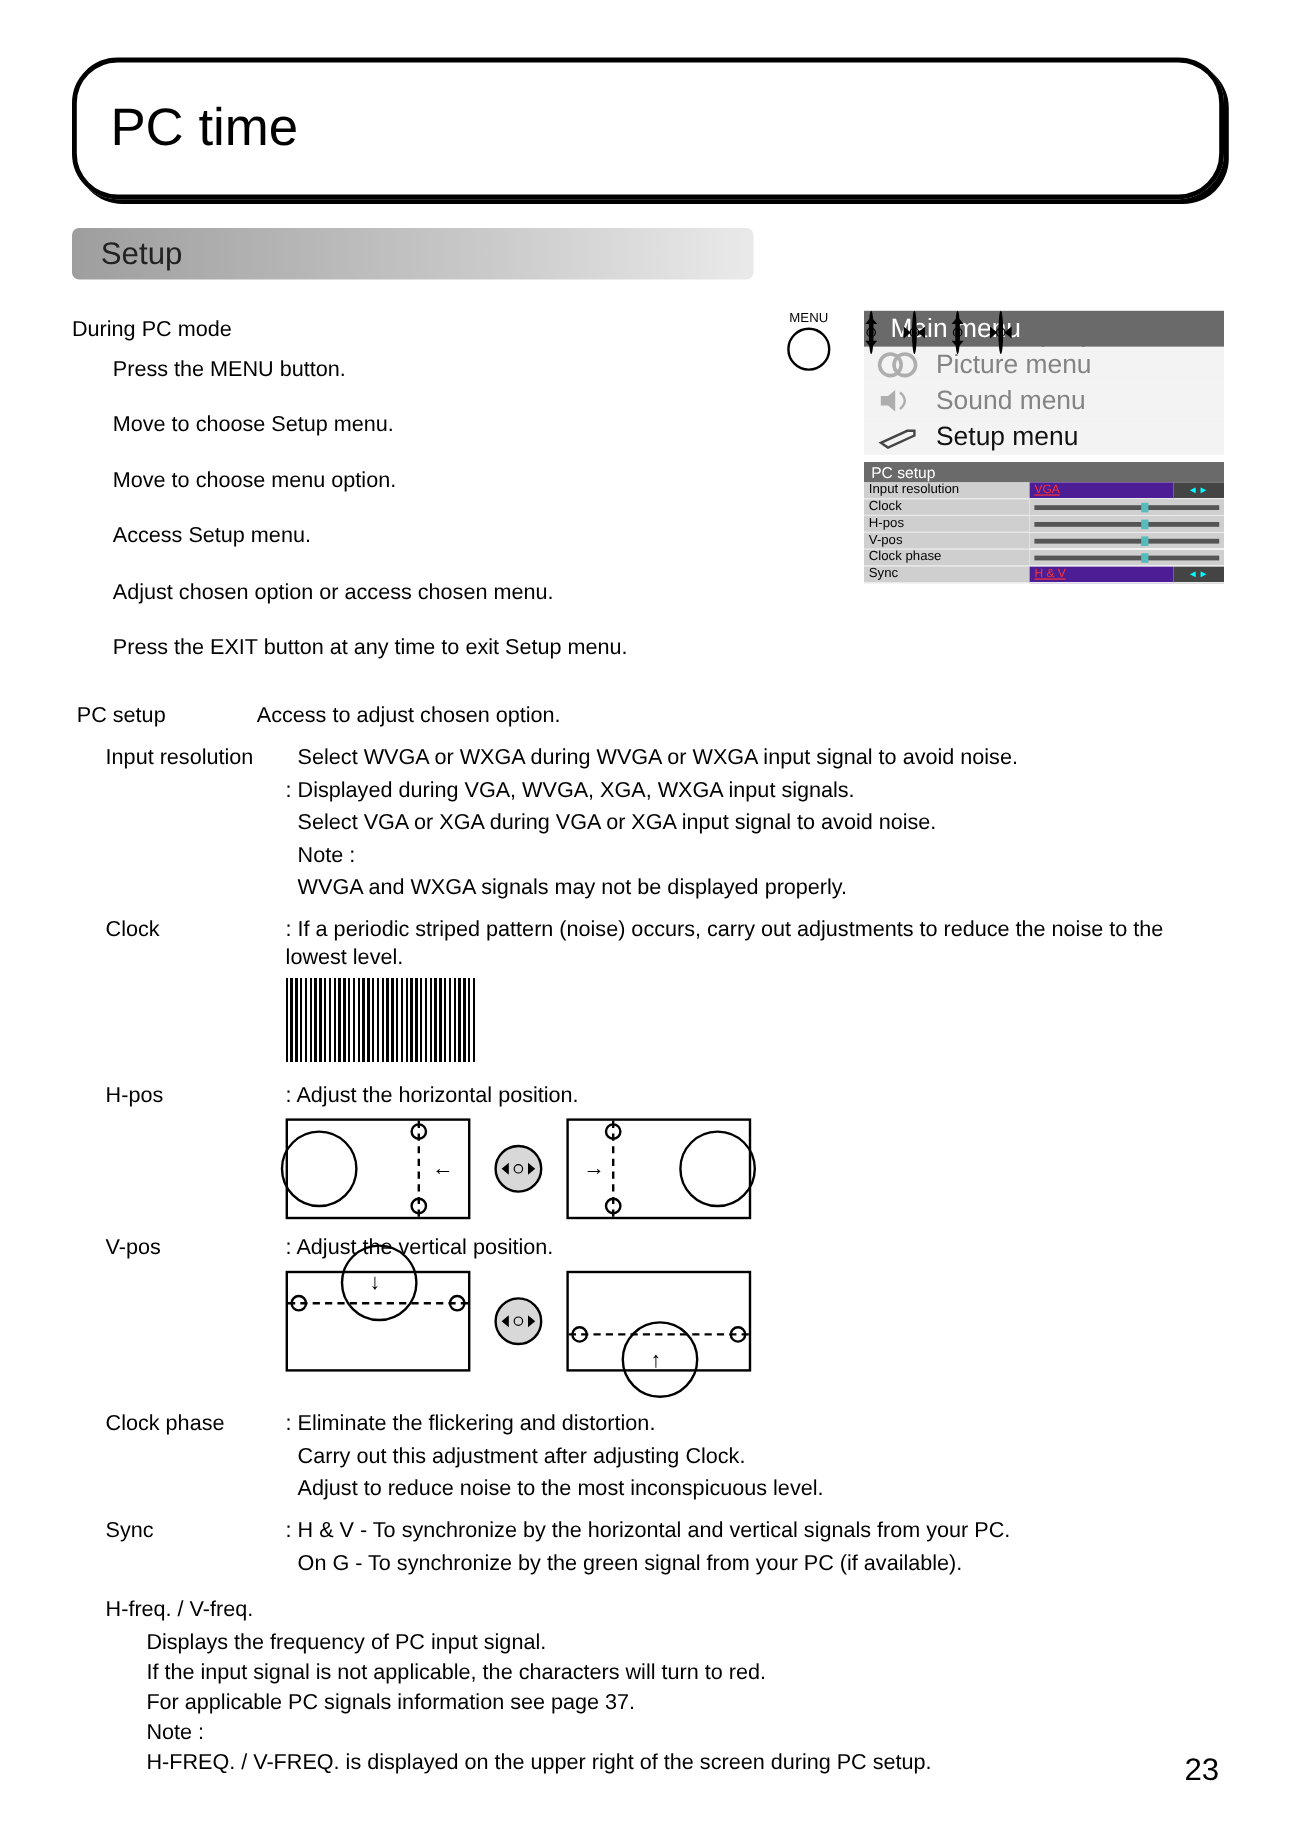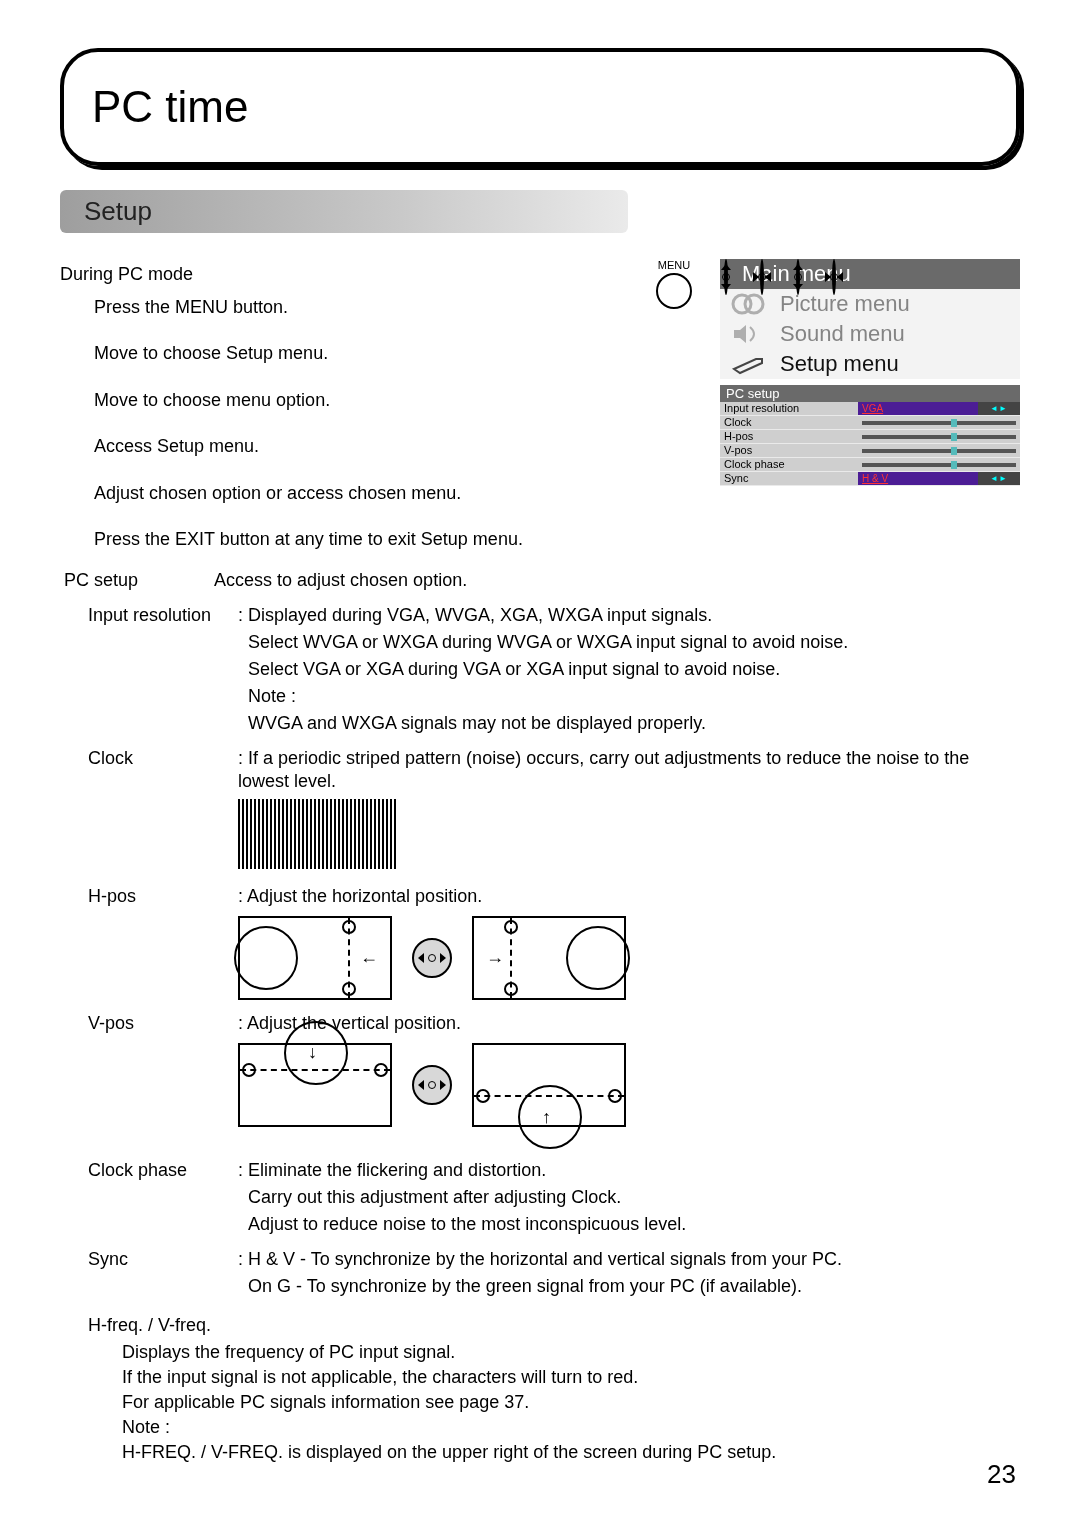--- a/index.html
+++ b/index.html
@@ -178,21 +178,21 @@
   <div class="section-bar">Setup</div>
 
   <div class="content">
     <div class="instructions">
       <div class="lead">During PC mode</div>
       <div class="il">Press the MENU button.</div>
       <div class="il">Move to choose Setup menu.</div>
       <div class="il">Move to choose menu option.</div>
       <div class="il">Access Setup menu.</div>
       <div class="il">Adjust chosen option or access chosen menu.</div>
-      <div class="il" style="margin-bottom:0;">Press the EXIT button at any time to exit Setup menu.</div>
+      <div class="il" style="margin-bottom:16px;">Press the EXIT button at any time to exit Setup menu.</div>
     </div>
 
     <div class="icon-col">
       <div>
         <div class="iclabel">MENU</div>
         <div class="rb"></div>
       </div>
       <div class="rb rb-updown">
           <span class="dot"></span>
         </div>
@@ -295,22 +295,22 @@
     <div class="def-row">
       <div class="def-label">PC setup</div>
       <div class="def-body">
           <p>Access to adjust chosen option.</p>
         </div>
     </div>
 
     <div class="def-row">
       <div class="def-label sub">Input resolution</div>
       <div class="def-body">
+        <p style="padding-left:10px;">Select WVGA or WXGA during WVGA or WXGA input signal to avoid noise.</p>
         <p>: Displayed during VGA, WVGA, XGA, WXGA input signals.</p>
-        <p style="padding-left:10px;">Select WVGA or WXGA during WVGA or WXGA input signal to avoid noise.</p>
         <p style="padding-left:10px;">Select VGA or XGA during VGA or XGA input signal to avoid noise.</p>
         <p style="padding-left:10px;">Note :</p>
         <p style="padding-left:10px;">WVGA and WXGA signals may not be displayed properly.</p>
       </div>
     </div>
 
     <div class="def-row">
       <div class="def-label sub">Clock</div>
       <div class="def-body">
         <p>: If a periodic striped pattern (noise) occurs, carry out adjustments to reduce the noise to the lowest level.</p>

